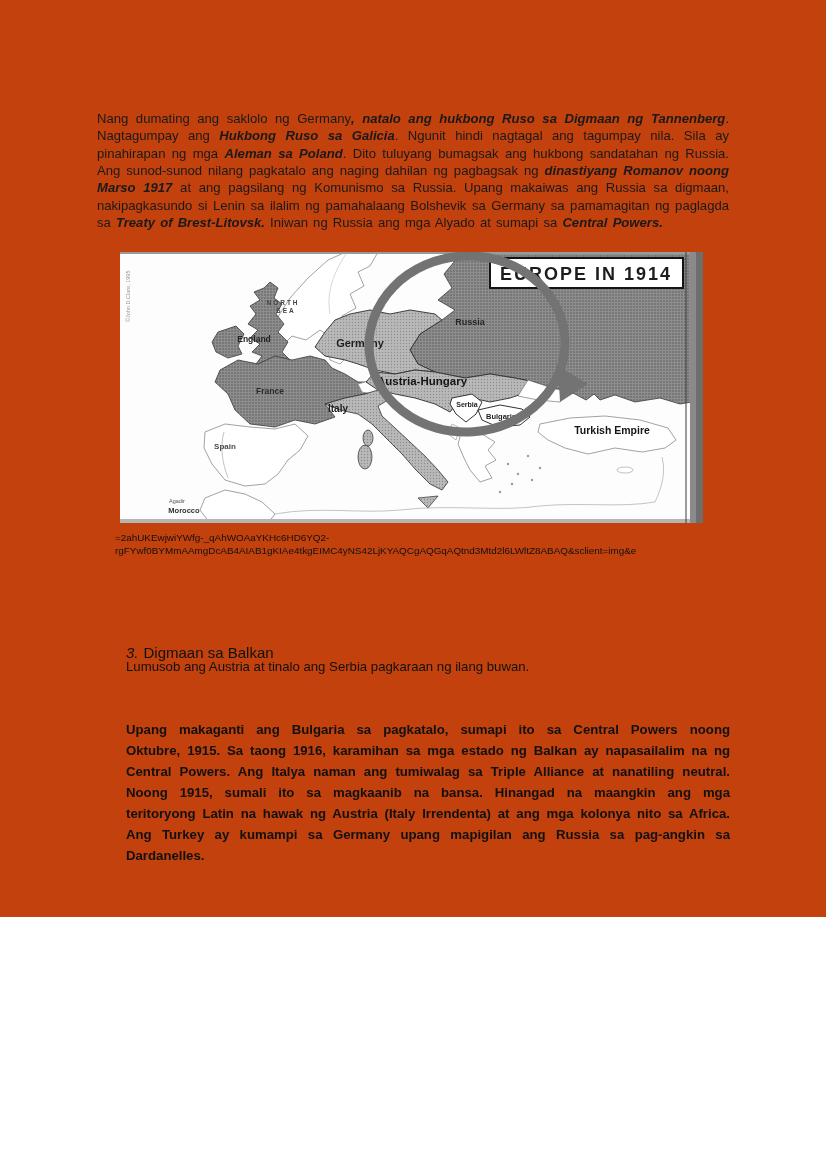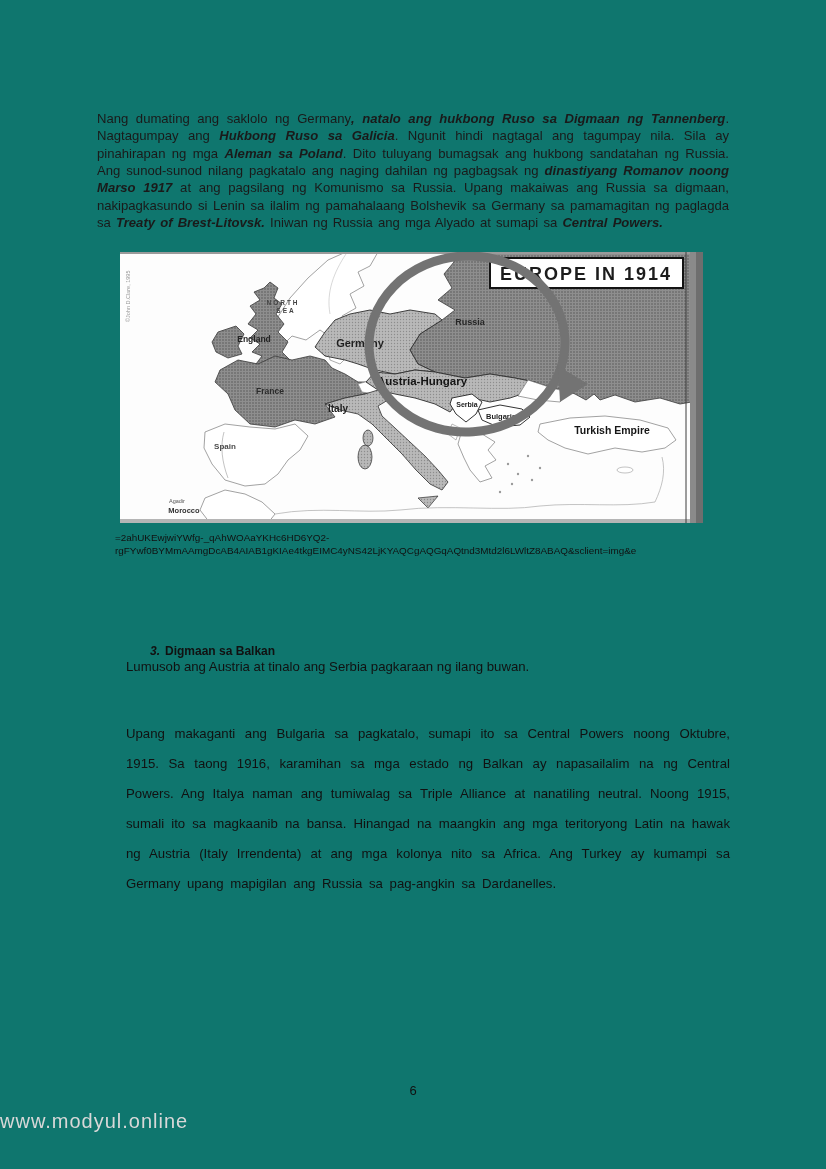--- a/index.html
+++ b/index.html
@@ -1,29 +1,29 @@
 <!DOCTYPE html>
 <html><head>
 <meta charset="utf-8">
 <style>
   html,body{margin:0;padding:0;background:#ffffff;}
-  .page{position:relative;width:826px;height:1169px;background:#0f766e;overflow:hidden;
+  .page{position:relative;width:826px;height:917px;background:#c2410c;overflow:hidden;
         font-family:"Liberation Sans",sans-serif;color:#1a1a1a;}
   .intro{position:absolute;left:97px;top:97px;width:632px;
          font-size:13.1px;line-height:17.3px;text-align:justify;word-spacing:1.5px;}
   .bi{font-weight:bold;font-style:italic;}
   .map-wrap{position:absolute;left:120px;top:252px;width:583px;height:271px;}
   .map-wrap svg{display:block;width:583px;height:271px;}
   .citation{position:absolute;left:115px;top:531px;width:615px;
             font-size:9.9px;line-height:13.1px;color:#111;}
-  .sec-heading{position:absolute;left:126px;top:644px;font-size:12px;font-weight:bold;color:#111;margin-left:24px;}
+  .sec-heading{position:absolute;left:126px;top:644px;font-size:15px;font-weight:normal;color:#111;}
   .sec-heading .num{font-style:italic;margin-right:5px;}
   .para1{position:absolute;left:126px;top:646px;width:604px;font-size:13.2px;color:#111;}
   .para2{position:absolute;left:126px;top:706px;width:604px;font-size:13.2px;color:#111;
-         line-height:30px;text-align:justify;word-spacing:3px;}
+         line-height:21px;text-align:justify;word-spacing:3px;font-weight:bold;}
   .pagenum{position:absolute;left:0;top:1083px;width:100%;text-align:center;
            font-size:13px;color:#111;}
   .watermark{position:absolute;left:0;top:1110px;width:100%;text-align:left;
              font-size:20px;letter-spacing:1px;color:#d8d8d8;}
 </style>
 </head>
 <body>
 
 <div class="page">
 

